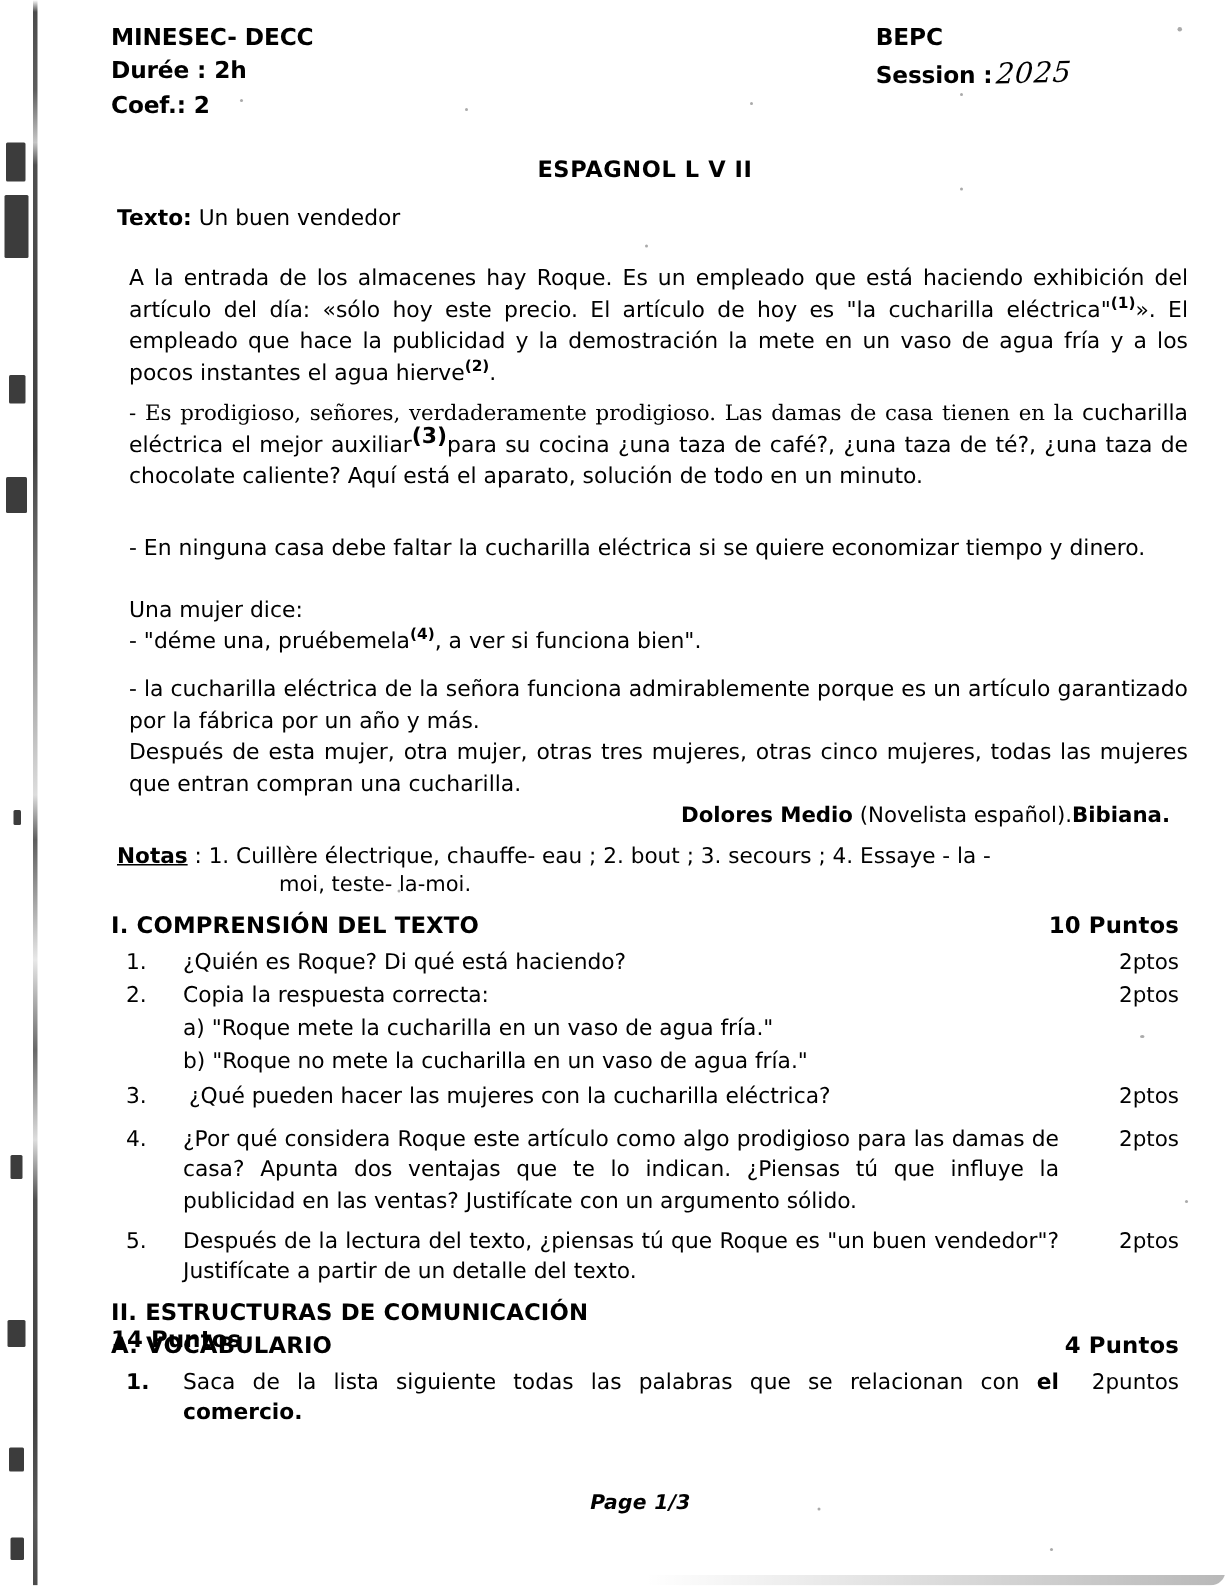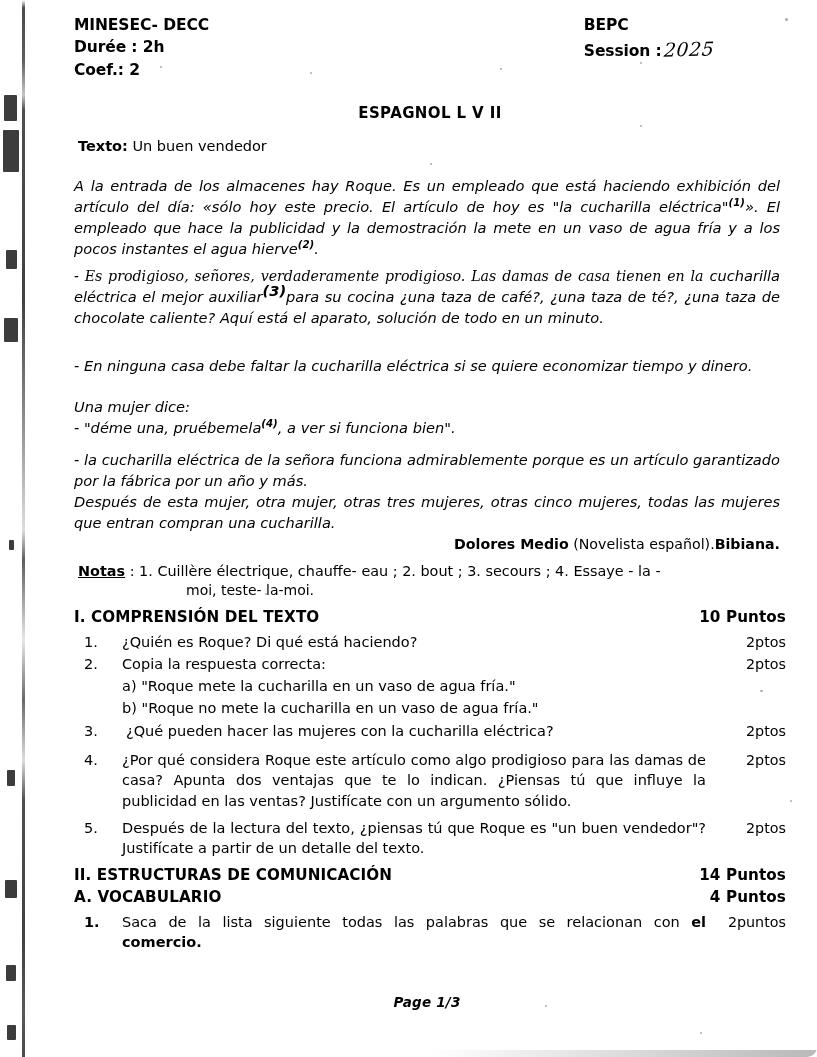--- a/index.html
+++ b/index.html
@@ -121,27 +121,26 @@
     position: absolute;
     top: 138px;
     left: 4px;
     font-size: 14.5px;
   }
   .texto-line b { font-weight: bold; }
 
   
   .blk {
     position: absolute;
-    left: 0;
+    left: 12px;
     width: 706px;
     font-size: 14.6px;
     line-height: 1.435;
     text-align: justify;
     text-justify: inter-word;
-    font-style: italic;
   }
   .blk.noj { text-align: left; }
   .p1   { top: 176px; }
   .pserif { top: 266px; font-family: "DejaVu Serif", serif; font-size: 14.2px; }
   .pserif .sans { font-family: "DejaVu Sans", sans-serif; font-size: 14.6px; }
   .p3   { top: 356px; }
   .p4   { top: 397px; }
   .p5   { top: 418px; }
   .p6   { top: 450px; }
   .p7   { top: 492px; }
@@ -187,21 +186,21 @@
     left: 0;
     width: 712px;
     display: flex;
     justify-content: space-between;
     font-weight: bold;
     font-size: 15.2px;
     letter-spacing: 0.1px;
   }
   .sec .pts { padding-right: 0px; }
   .sec1 { top: 608px; }
-  .sec2 { top: 866px; }
+  .sec2 { top: 866px; flex-direction: column; }
   .sec3 { top: 888px; }
 
   
   .q {
     position: absolute;
     left: 0;
     width: 712px;
     font-size: 14.5px;
     line-height: 1.41;
   }

